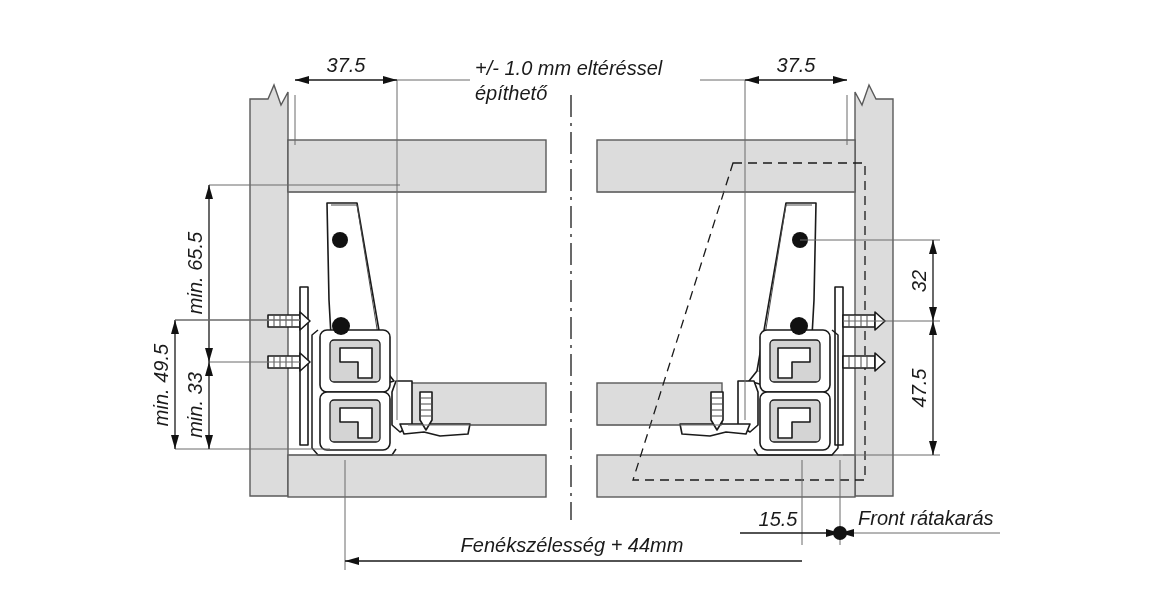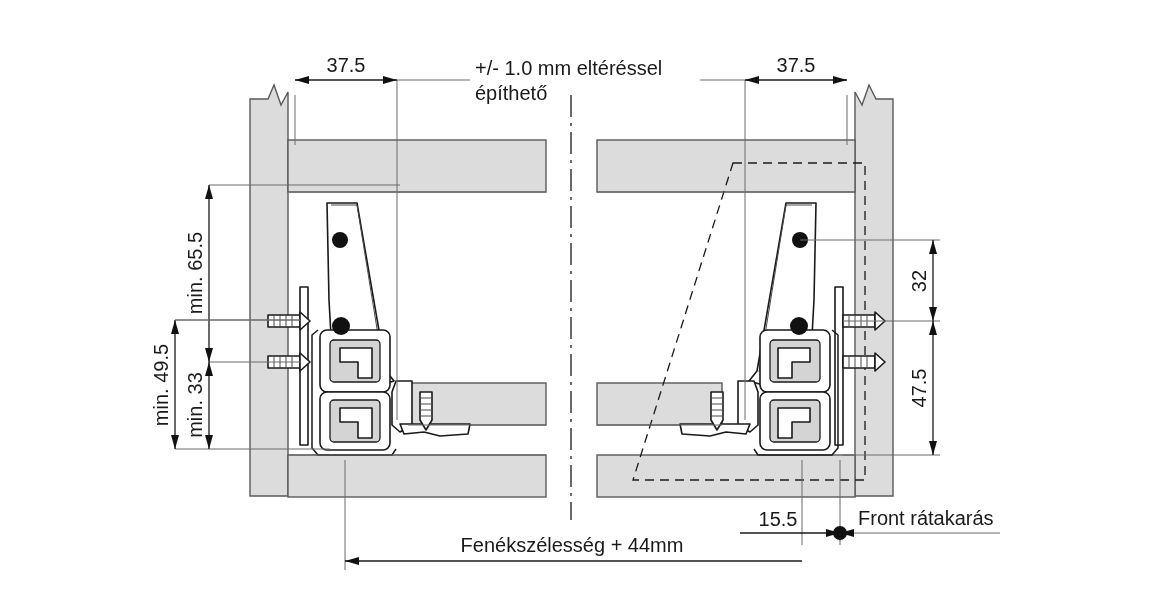--- a/index.html
+++ b/index.html
@@ -7,20 +7,21 @@
     padding: 0;
     background: #ffffff;
   }
   #root {
     position: relative;
     width: 1160px;
     height: 610px;
     background: #ffffff;
     overflow: hidden;
     font-family: "Liberation Sans", sans-serif;
+    font-style: italic;
   }
   svg#drawing {
     position: absolute;
     left: 0;
     top: 0;
     width: 1160px;
     height: 610px;
     display: block;
   }
   .dim-text {

